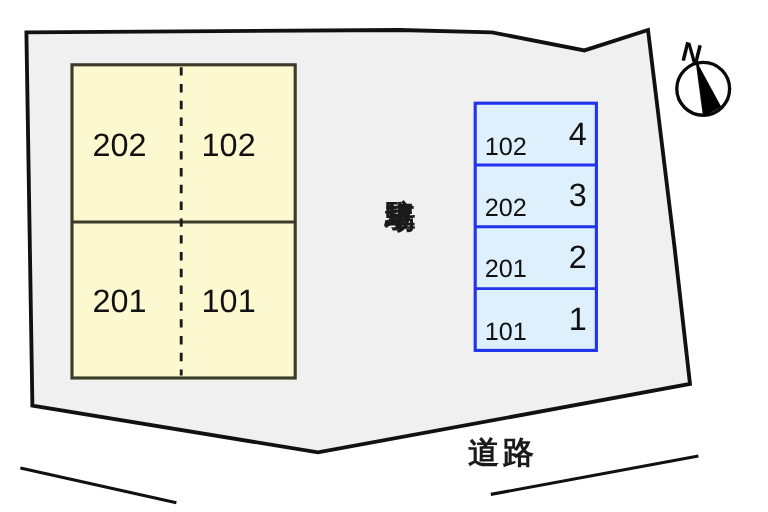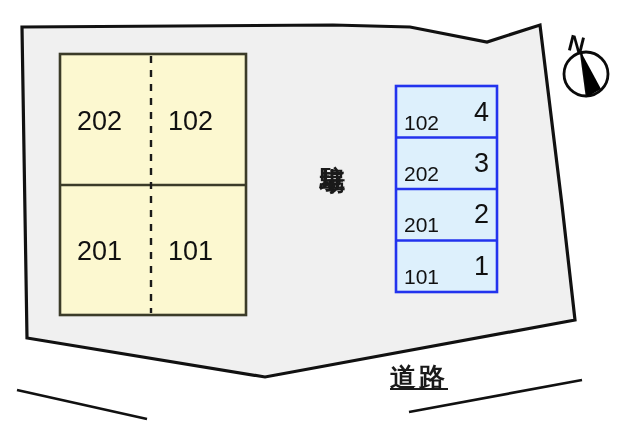--- a/index.html
+++ b/index.html
@@ -133,17 +133,17 @@
 
   <div class="stall-unit" style="left:404px; top:163px;">202</div>
   <div class="stall-num" style="left:474px; top:150px;">3</div>
 
   <div class="stall-unit" style="left:404px; top:214px;">201</div>
   <div class="stall-num" style="left:474px; top:201px;">2</div>
 
   <div class="stall-unit" style="left:404px; top:266px;">101</div>
   <div class="stall-num" style="left:474px; top:253px;">1</div>
 
-  <div class="horiz-jp" style="left:390px; top:364px;text-decoration:underline;">道路</div>
+  <div class="horiz-jp" style="left:390px; top:364px;">道路</div>
 
   <div class="compass-n" style="left:568px; top:33px;">N</div>
 
 </div>
 
 </body></html>

